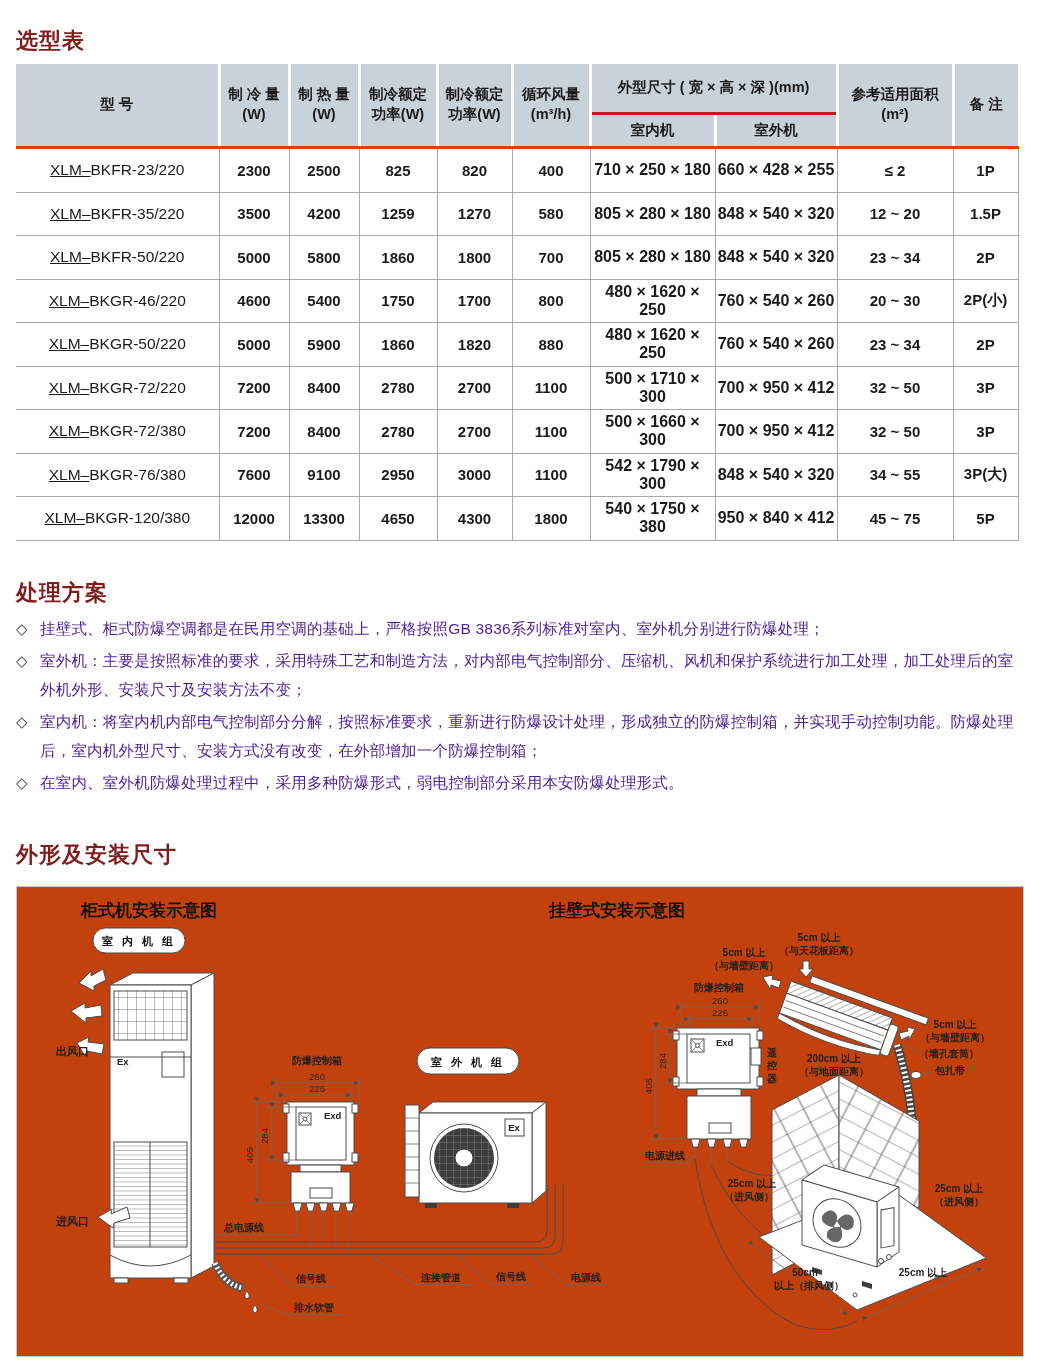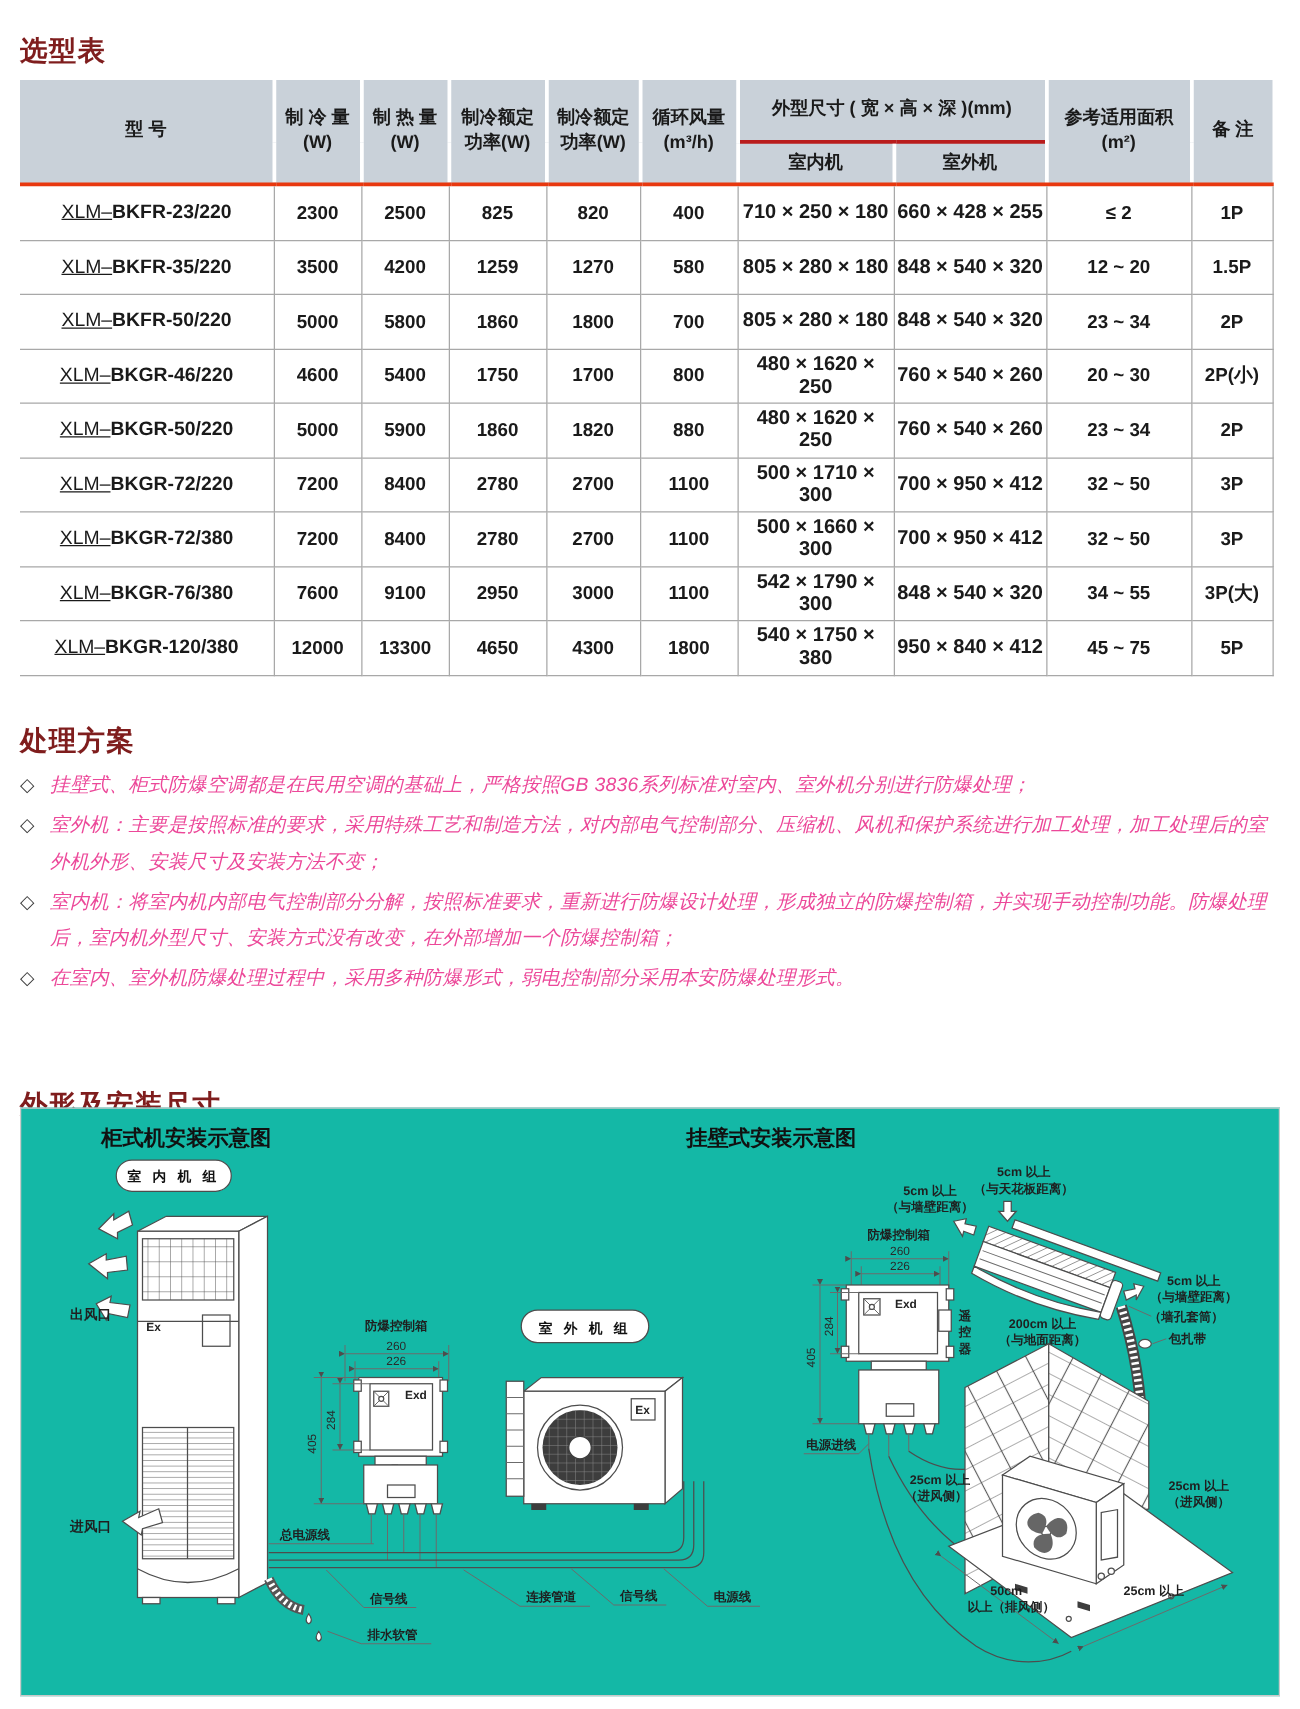--- a/index.html
+++ b/index.html
@@ -12,30 +12,30 @@
   #spec-table thead tr:first-child th:first-child{border-left:none;}
   #spec-table thead tr.subrow th{border-top:3px solid #b91c1c;height:27px;}
   #spec-table thead tr:first-child th{height:44px;}
   #spec-table th.size-group{border-bottom:none;}
   #spec-table td{height:42.5px;text-align:center;vertical-align:middle;font-size:15px;font-weight:700;border:1px solid #a8a8a8;border-top:none;background:#fff;padding:0 1px;}
   #spec-table td:first-child{border-left:none;}
   #spec-table tbody tr td{border-bottom:1px solid #a8a8a8;}
   #spec-table td.size-cell{font-size:16px;letter-spacing:0;}
   #spec-table td.model-cell{font-size:15.5px;}
   #spec-table td.model-cell .mprefix{font-weight:400;text-decoration:underline;}
-  #spec-table td.model-cell .mbody{font-weight:700;}
+  #spec-table td.model-cell .mbody{font-weight:400;}
   
   #title-treatment{position:absolute;left:16px;top:578px;}
   #treatment-list{position:absolute;left:16px;top:614px;width:1010px;}
   .bullet-item{display:flex;margin-bottom:3px;}
   .bullet-item .diamond{flex:0 0 24px;font-size:15px;color:#3c3c3c;line-height:29px;}
-  .bullet-item .btext{flex:1;font-size:15.5px;color:#ec4899;line-height:29px;letter-spacing:0.2px;font-style:italic;}
+  .bullet-item .btext{flex:1;font-size:15.5px;color:#4c1d95;line-height:29px;letter-spacing:0.2px;}
   
-  #title-dims{position:absolute;left:16px;top:869px;}
-  #diagram-panel{position:absolute;left:16px;top:886px;width:1006px;height:469px;border:1px solid #c9c9c9;background:#14b8a6;}
+  #title-dims{position:absolute;left:16px;top:840px;}
+  #diagram-panel{position:absolute;left:16px;top:886px;width:1006px;height:469px;border:1px solid #c9c9c9;background:#c2410c;}
   .diagram-title{position:absolute;top:12px;font-size:17px;font-weight:700;color:#111;}
   #cabinet-title{left:64px;}
   #wall-title{left:532px;}
   #diagram-svg{position:absolute;left:2px;top:38px;}
   
   .ln{stroke:#4d4d4d;stroke-width:1;fill:none;}
   .lnf{stroke:#4d4d4d;stroke-width:1;fill:#fff;}
   .thin{stroke:#6b6b6b;stroke-width:0.8;fill:none;}
   .lbl{font-family:"Liberation Sans","DejaVu Sans",sans-serif;font-size:11px;font-weight:700;fill:#1f1f1f;}
   .lbl-s{font-family:"Liberation Sans","DejaVu Sans",sans-serif;font-size:10px;font-weight:700;fill:#1f1f1f;}

